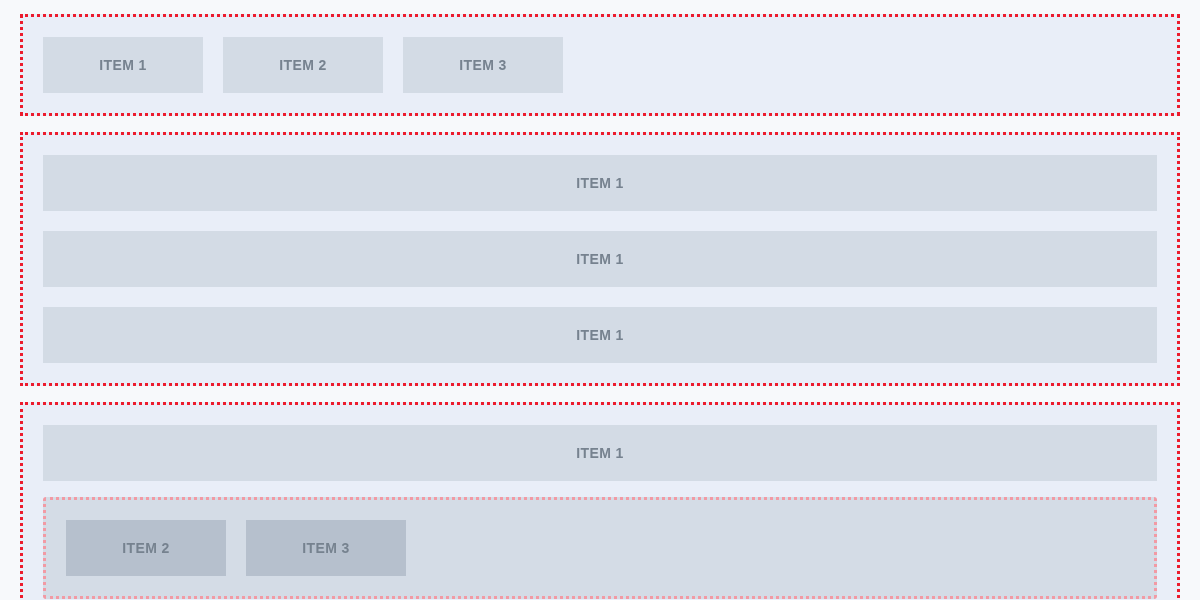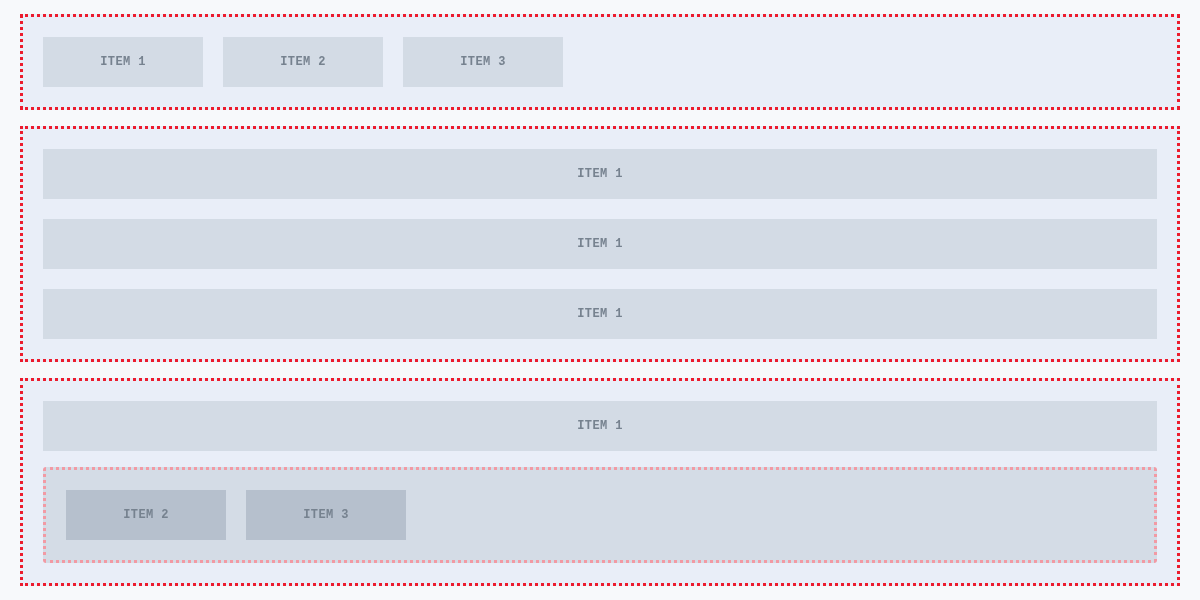--- a/index.html
+++ b/index.html
@@ -36,31 +36,30 @@
     flex-direction: row;
     gap: 20px;
   }
   .stack {
     display: flex;
     flex-direction: column;
     gap: 20px;
   }
   .stack.tight { gap: 16px; }
   .item {
-    height: 50px;
+    height: 56px;
     background: var(--item-bg);
     color: var(--item-text);
     font-weight: bold;
-    font-size: 12px;
+    font-size: 14px;
     letter-spacing: 0.4px;
     display: flex;
     align-items: center;
     justify-content: center;
     text-transform: uppercase;
-    font-family: Liberation Mono, monospace;
   }
   .item.small { width: 160px; flex: 0 0 160px; }
   .item.wide  { width: 100%; }
   .nested {
     border: 3px dotted var(--nested-border);
     border-radius: 3px;
     background: var(--nested-bg);
     padding: 20px;
   }
   .nested .item { background: var(--nested-item-bg); }

